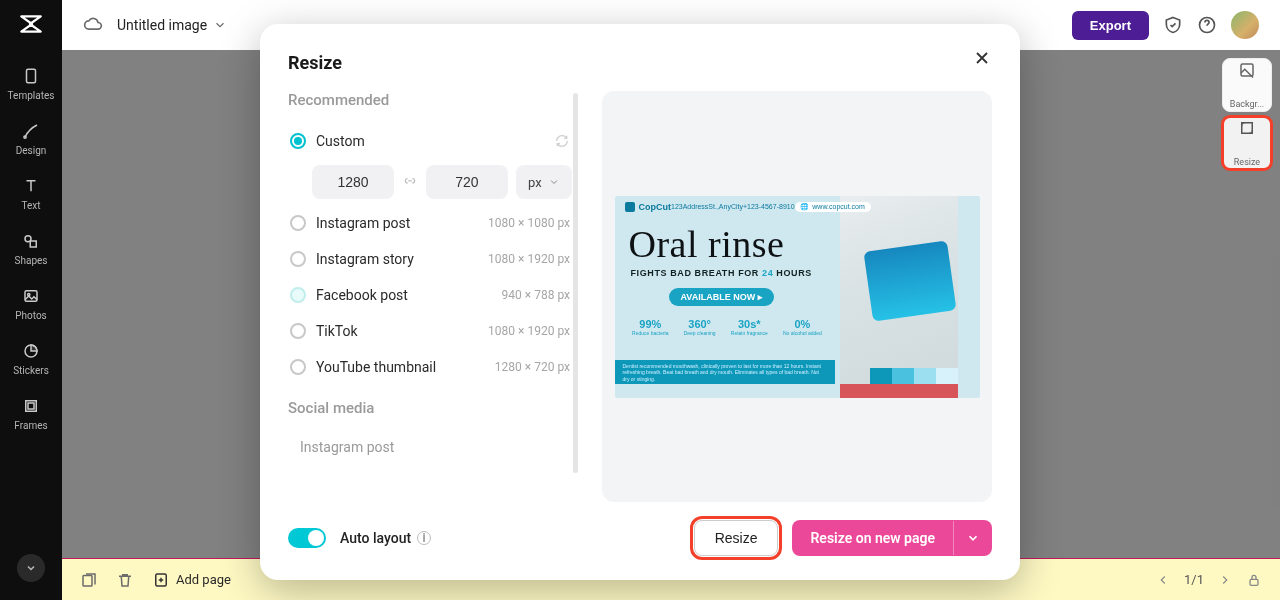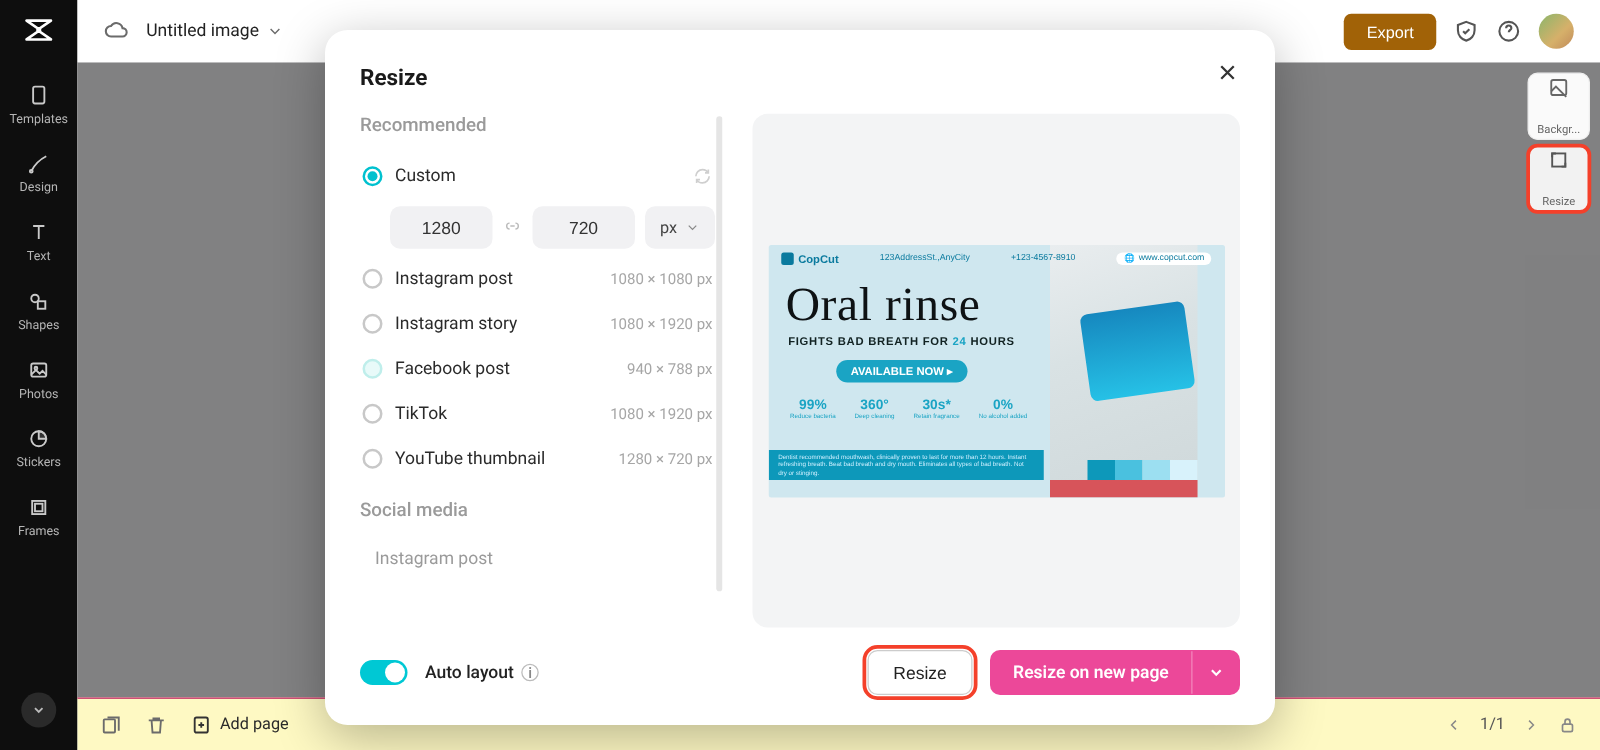--- a/index.html
+++ b/index.html
@@ -54,22 +54,22 @@
     display:flex;align-items:center;
     padding: 0 21px;
     background:#fff;
   }
   .cloud-ic {color:#6b6b6b;margin-right:14px;}
   .title {font-size:14px;color:#222;margin-right:6px;}
   .chev {color:#6b6b6b;}
   .topbar .spacer{flex:1;}
   .topbar-right{display:flex;align-items:center;gap:14px;}
   .export-btn{
-    background:#a16207;color:#fff;border:none;border-radius:6px;
-    padding:7px 18px;font-size:13px;font-weight:400;cursor:pointer;
+    background:#4c1d95;color:#fff;border:none;border-radius:6px;
+    padding:7px 18px;font-size:13px;font-weight:700;cursor:pointer;
   }
   .round-ic{width:20px;height:20px;display:flex;align-items:center;justify-content:center;color:#555;}
   .avatar{width:28px;height:28px;border-radius:50%;
     background:linear-gradient(135deg,#8ab66b,#d6b06a 60%,#c08a5a);}
 
   
   .right-rail{
     position:absolute; right:8px; top:58px;
     width:50px;
     display:flex;flex-direction:column;gap:4px;
@@ -157,21 +157,21 @@
   .preview-col{
     flex:1;margin-right:28px;
     background:#f3f4f5;border-radius:12px;
     display:flex;align-items:center;justify-content:center;
   }
   .preview-card{
     width:365px;height:202px;background:#cfe7ef;border-radius:2px;
     position:relative;overflow:hidden;
     font-family:Georgia,serif;
   }
-  .pc-topbar{position:absolute;top:6px;left:10px;right:10px;display:flex;justify-content:space-between;align-items:center;font-family:Arial,sans-serif;}
+  .pc-topbar{position:absolute;top:6px;left:10px;right:10px;display:flex;align-items:center;font-family:Arial,sans-serif;}
   .pc-brand{display:flex;align-items:center;gap:4px;color:#0a7a9e;font-size:9px;font-weight:700;}
   .pc-brand .cube{width:10px;height:10px;background:#0a7a9e;border-radius:2px;}
   .pc-addr{font-size:7px;color:#0a7a9e;}
   .pc-url{background:#fff;border-radius:10px;padding:1px 6px;font-size:7px;color:#0a7a9e;display:flex;align-items:center;gap:3px;}
   .pc-head{position:absolute;top:26px;left:14px;font-size:38px;color:#0e1214;letter-spacing:0.5px;}
   .pc-sub{position:absolute;top:72px;left:16px;font-size:9px;letter-spacing:0.6px;color:#122;font-family:Arial,sans-serif;font-weight:600;}
   .pc-sub .hrs{color:#1aa4c4;}
   .pc-cta{position:absolute;top:92px;left:54px;background:#1aa4c4;color:#fff;border-radius:12px;padding:4px 12px;font-size:9px;font-family:Arial,sans-serif;font-weight:700;}
   .pc-stats{position:absolute;top:122px;left:10px;right:150px;display:flex;justify-content:space-around;font-family:Arial,sans-serif;}
   .stat{text-align:center;}

